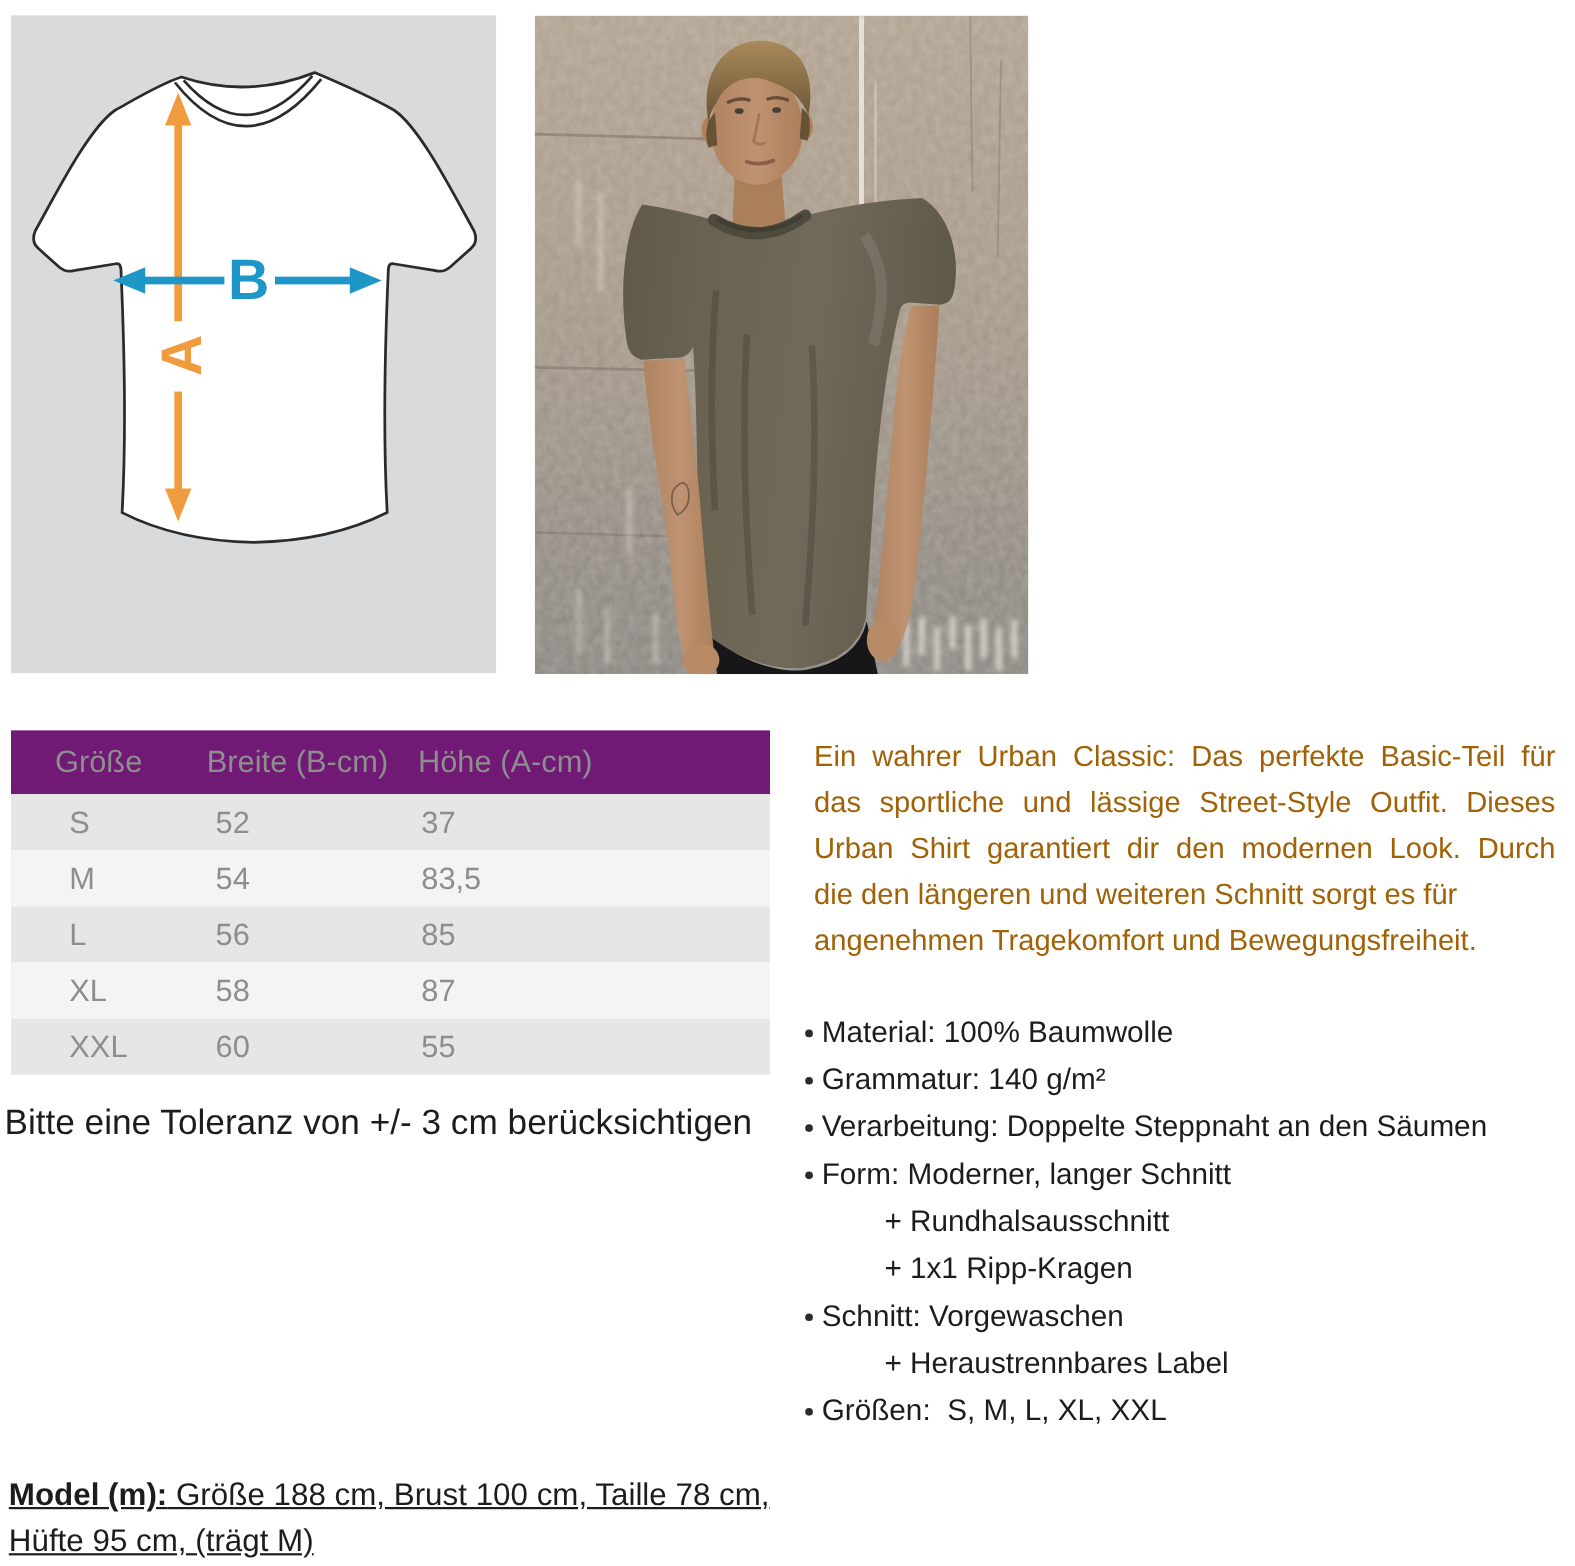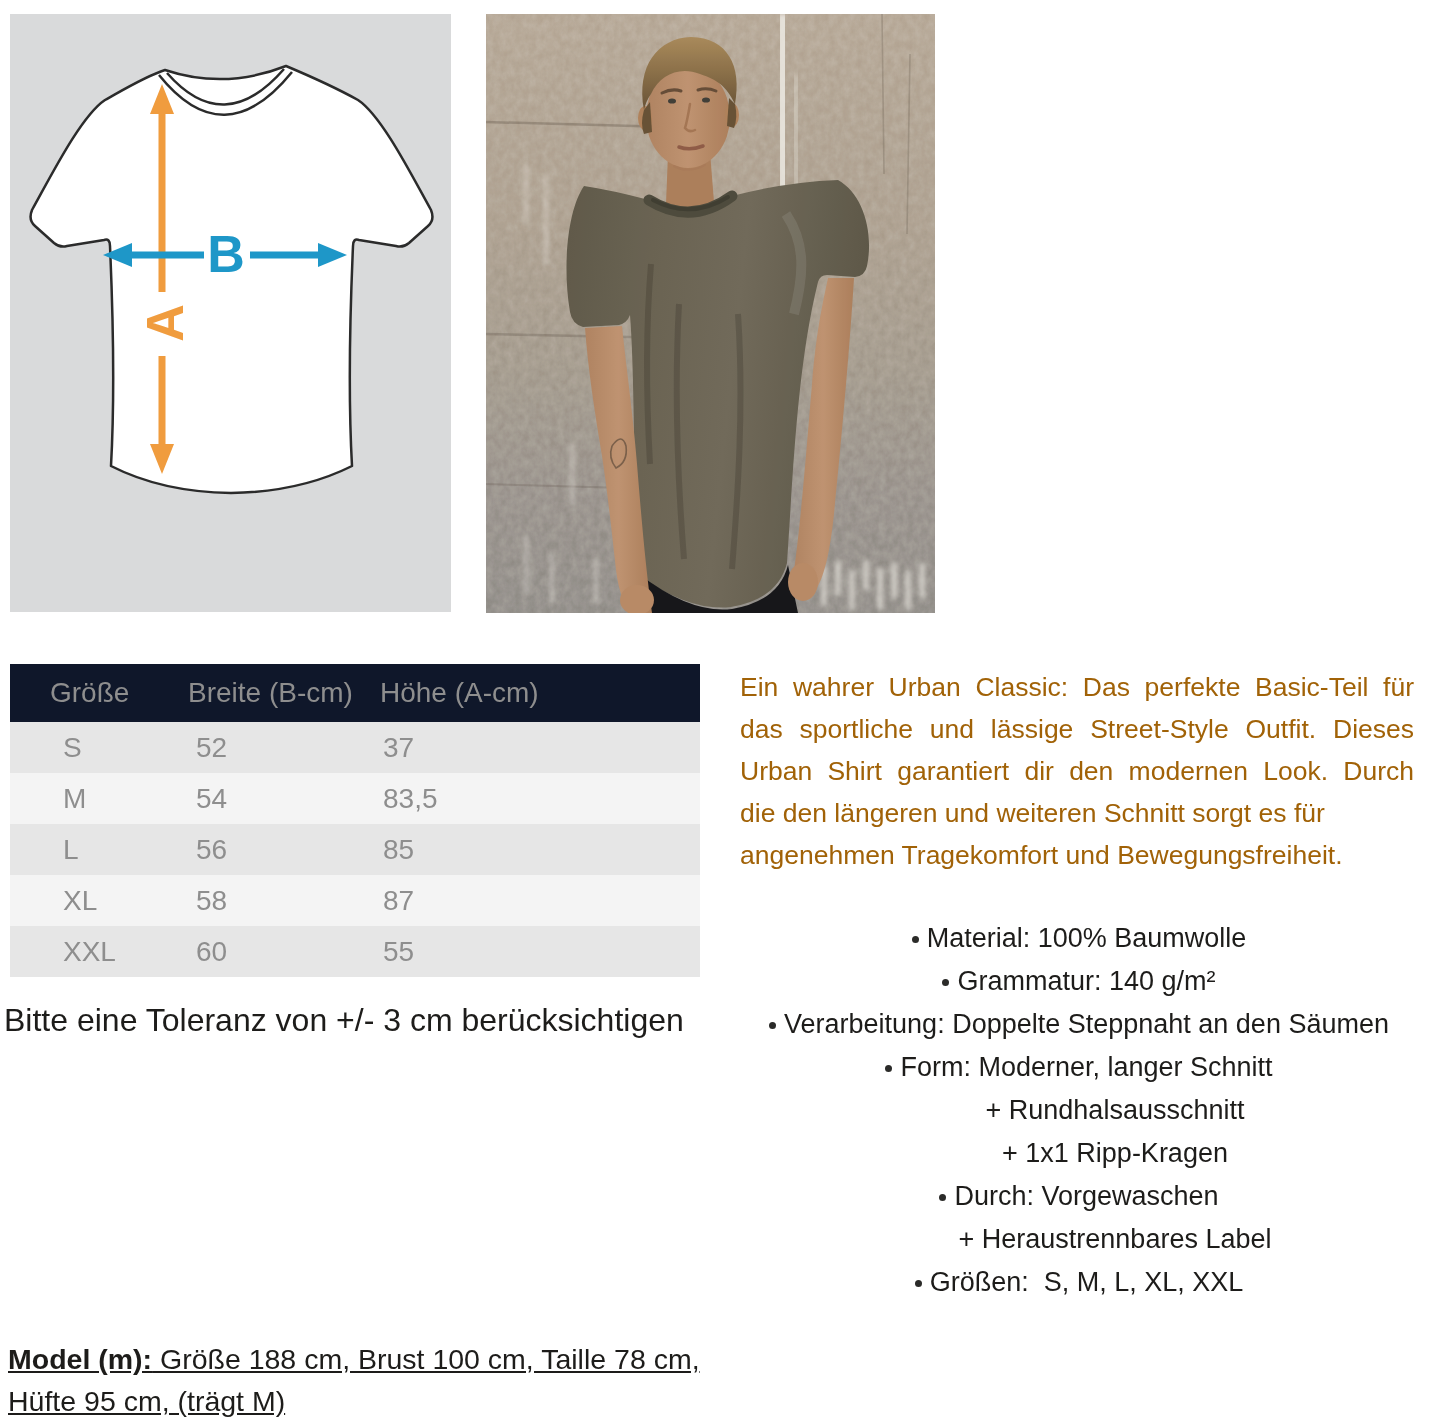--- a/index.html
+++ b/index.html
@@ -6,35 +6,35 @@
   #canvas{position:relative;width:1432px;height:1424px;background:#ffffff;overflow:hidden;
           font-family:"Liberation Sans",sans-serif;color:#1d1c1a;}
 
   
   #diagram-panel{position:absolute;left:10px;top:14px;width:441px;height:598px;background:#d9dadb;}
   #photo-panel{position:absolute;left:486px;top:14px;width:449px;height:599px;overflow:hidden;}
 
   
   #size-table{position:absolute;left:10px;top:664px;width:690px;font-size:28px;color:#8e8e8e;}
   .trow{display:grid;grid-template-columns:178px 192px auto;align-items:center;}
-  .trow.head{height:58px;background:#0f172a;}
+  .trow.head{height:58px;background:#701a75;}
   .trow.body{height:51px;}
   .trow.dark{background:#e6e6e6;}
   .trow.light{background:#f4f4f4;}
   .head .c1{padding-left:40px;} .head .c2{padding-left:0px;} .head .c3{padding-left:0px;}
   .body .c1{padding-left:53px;} .body .c2{padding-left:8px;}  .body .c3{padding-left:3px;}
 
   #tolerance-note{position:absolute;left:4px;top:1002px;font-size:32px;color:#1d1c1a;}
 
   
   #description{position:absolute;left:740px;top:666px;width:674px;font-size:26.5px;line-height:42px;color:#a16207;}
   .dline.jl{text-align:justify;text-align-last:justify;-moz-text-align-last:justify;}
 
   #features{position:absolute;left:726px;top:917px;width:700px;font-size:27px;color:#1d1c1a;}
-  .feature{display:flex;align-items:flex-start;line-height:43px;min-height:43px;padding-left:6px;justify-content:center;}
+  .feature{display:flex;align-items:flex-start;line-height:43px;min-height:43px;padding-left:6px;}
   .feature .dot{flex:none;width:7px;height:7px;border-radius:50%;background:#2b2b29;margin:19px 8px 0 0;}
   .feature.indent{padding-left:78px;}
   .ftext{white-space:pre-wrap;}
 
   #model-info{position:absolute;left:8px;top:1338px;width:720px;font-size:28.5px;line-height:42px;color:#1d1c1a;text-decoration:underline;}
   #model-info .lbl{font-weight:bold;}
 </style>
 </head>
 <body>
 
@@ -268,21 +268,21 @@
       <span class="ftext">Form: Moderner, langer Schnitt</span>
     </div>
     <div class="feature indent">
       <span class="ftext">+ Rundhalsausschnitt</span>
     </div>
     <div class="feature indent">
       <span class="ftext">+ 1x1 Ripp-Kragen</span>
     </div>
     <div class="feature">
       <span class="dot"></span>
-      <span class="ftext">Durch: Vorgewaschen</span>
+      <span class="ftext">Schnitt: Vorgewaschen</span>
     </div>
     <div class="feature indent">
       <span class="ftext">+ Heraustrennbares Label</span>
     </div>
     <div class="feature">
       <span class="dot"></span>
       <span class="ftext">Größen:  S, M, L, XL, XXL</span>
     </div>
   </div>
 

